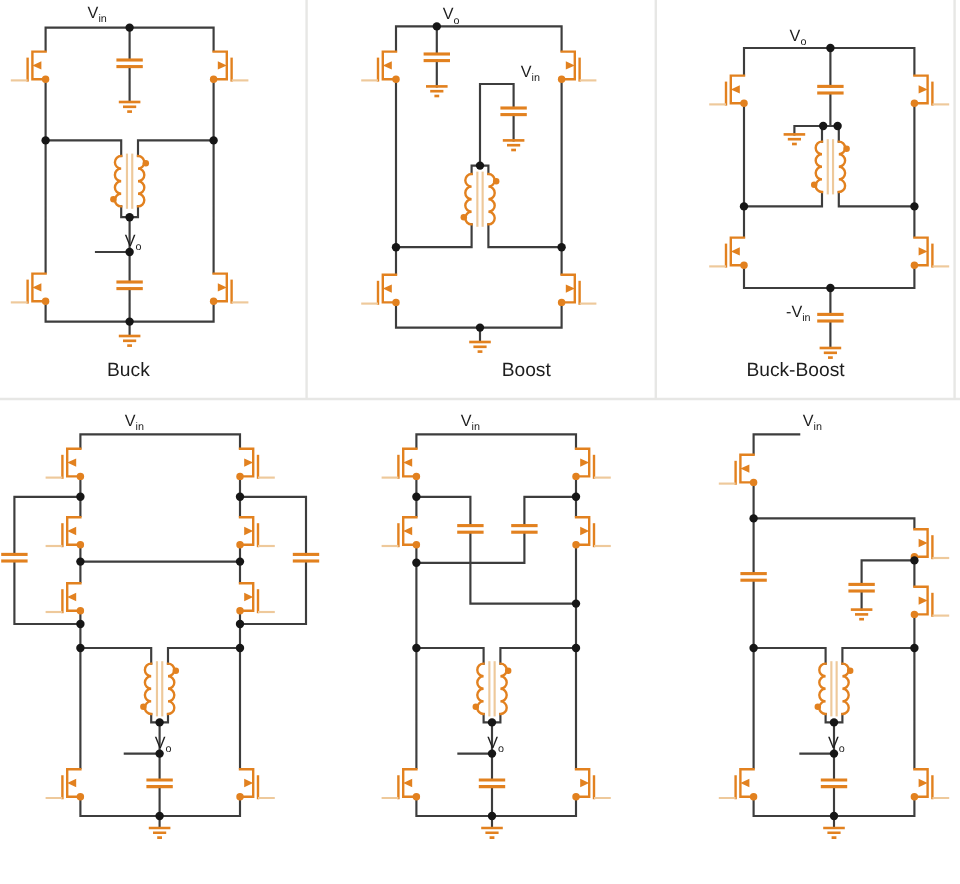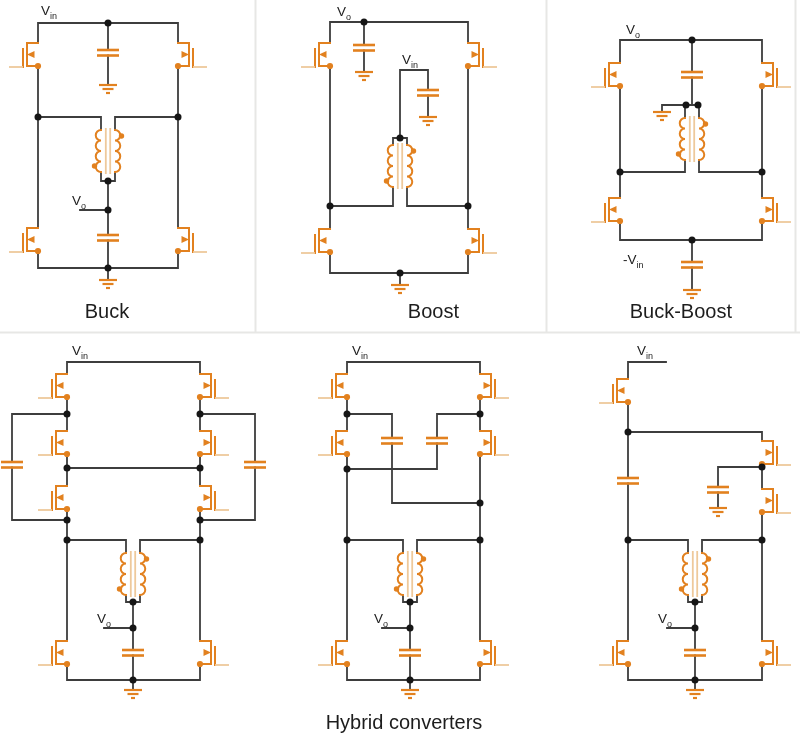--- a/index.html
+++ b/index.html
@@ -11,23 +11,23 @@
           font-family:"Liberation Sans",sans-serif;overflow:hidden;}
   svg{position:absolute;left:0;top:0;}
   .wire{stroke:var(--wire);stroke-width:1.8;fill:none;stroke-linecap:square;}
   .sym{stroke:var(--accent);stroke-width:2;fill:none;stroke-linecap:square;}
   .capp{stroke:var(--accent);stroke-width:2.6;fill:none;}
   .symlt{stroke:var(--accent_light);stroke-width:1.8;fill:none;}
   .symf{fill:var(--accent);stroke:none;}
   .gndl{stroke:var(--accent);stroke-width:2.2;}
   .nd{fill:var(--node);}
   .div{stroke:var(--divider);stroke-width:2;}
-  .lbl{position:absolute;font-size:13.5px;color:var(--text);white-space:nowrap;}
+  .lbl{position:absolute;font-size:13.5px;color:var(--text);white-space:nowrap;margin-left:32px;}
   .lbl sub{font-size:9px;}
-  .ctitle{position:absolute;font-size:20px;color:var(--text);white-space:nowrap;}
+  .ctitle{position:absolute;font-size:16px;color:var(--text);white-space:nowrap;}
 </style>
 </head>
 <body>
 
 <div class="canvas">
 <svg width="800" height="737" viewBox="0 0 800 737">
   <defs>
     <g id="mosL">
       <path class="sym" d="M0 1 H-11 V24 H0"></path>
       <line class="sym" x1="-15" y1="7" x2="-15" y2="25"></line>
@@ -212,25 +212,24 @@
 <div class="lbl" style="left:41px;top:3px"><span>V</span><sub>in</sub></div>
 <div class="lbl" style="left:72px;top:193px"><span>V</span><sub>o</sub></div>
 <div class="ctitle" style="left:47px;width:120px;top:300px;text-align:center">Buck</div>
 
 <div class="lbl" style="left:337px;top:4px"><span>V</span><sub>o</sub></div>
 <div class="lbl" style="left:402px;top:52px"><span>V</span><sub>in</sub></div>
 <div class="ctitle" style="left:339px;width:120px;top:300px;text-align:right">Boost</div>
 
 <div class="lbl" style="left:626px;top:22px"><span>V</span><sub>o</sub></div>
 <div class="lbl" style="left:623px;top:252px"><span>-V</span><sub>in</sub></div>
-<div class="ctitle" style="left:592px;width:140px;top:300px;text-align:right">Buck-Boost</div>
+<div class="ctitle" style="left:622px;width:140px;top:300px;text-align:left">Buck-Boost</div>
 
 <div class="lbl" style="left:72px;top:343px"><span>V</span><sub>in</sub></div>
 <div class="lbl" style="left:97px;top:611px"><span>V</span><sub>o</sub></div>
 
 <div class="lbl" style="left:352px;top:343px"><span>V</span><sub>in</sub></div>
 <div class="lbl" style="left:374px;top:611px"><span>V</span><sub>o</sub></div>
 
 <div class="lbl" style="left:637px;top:343px"><span>V</span><sub>in</sub></div>
 <div class="lbl" style="left:658px;top:611px"><span>V</span><sub>o</sub></div>
 
-<div class="ctitle" style="left:304px;width:200px;top:711px;text-align:center">Hybrid converters</div>
 </div>
 
 </body></html>

